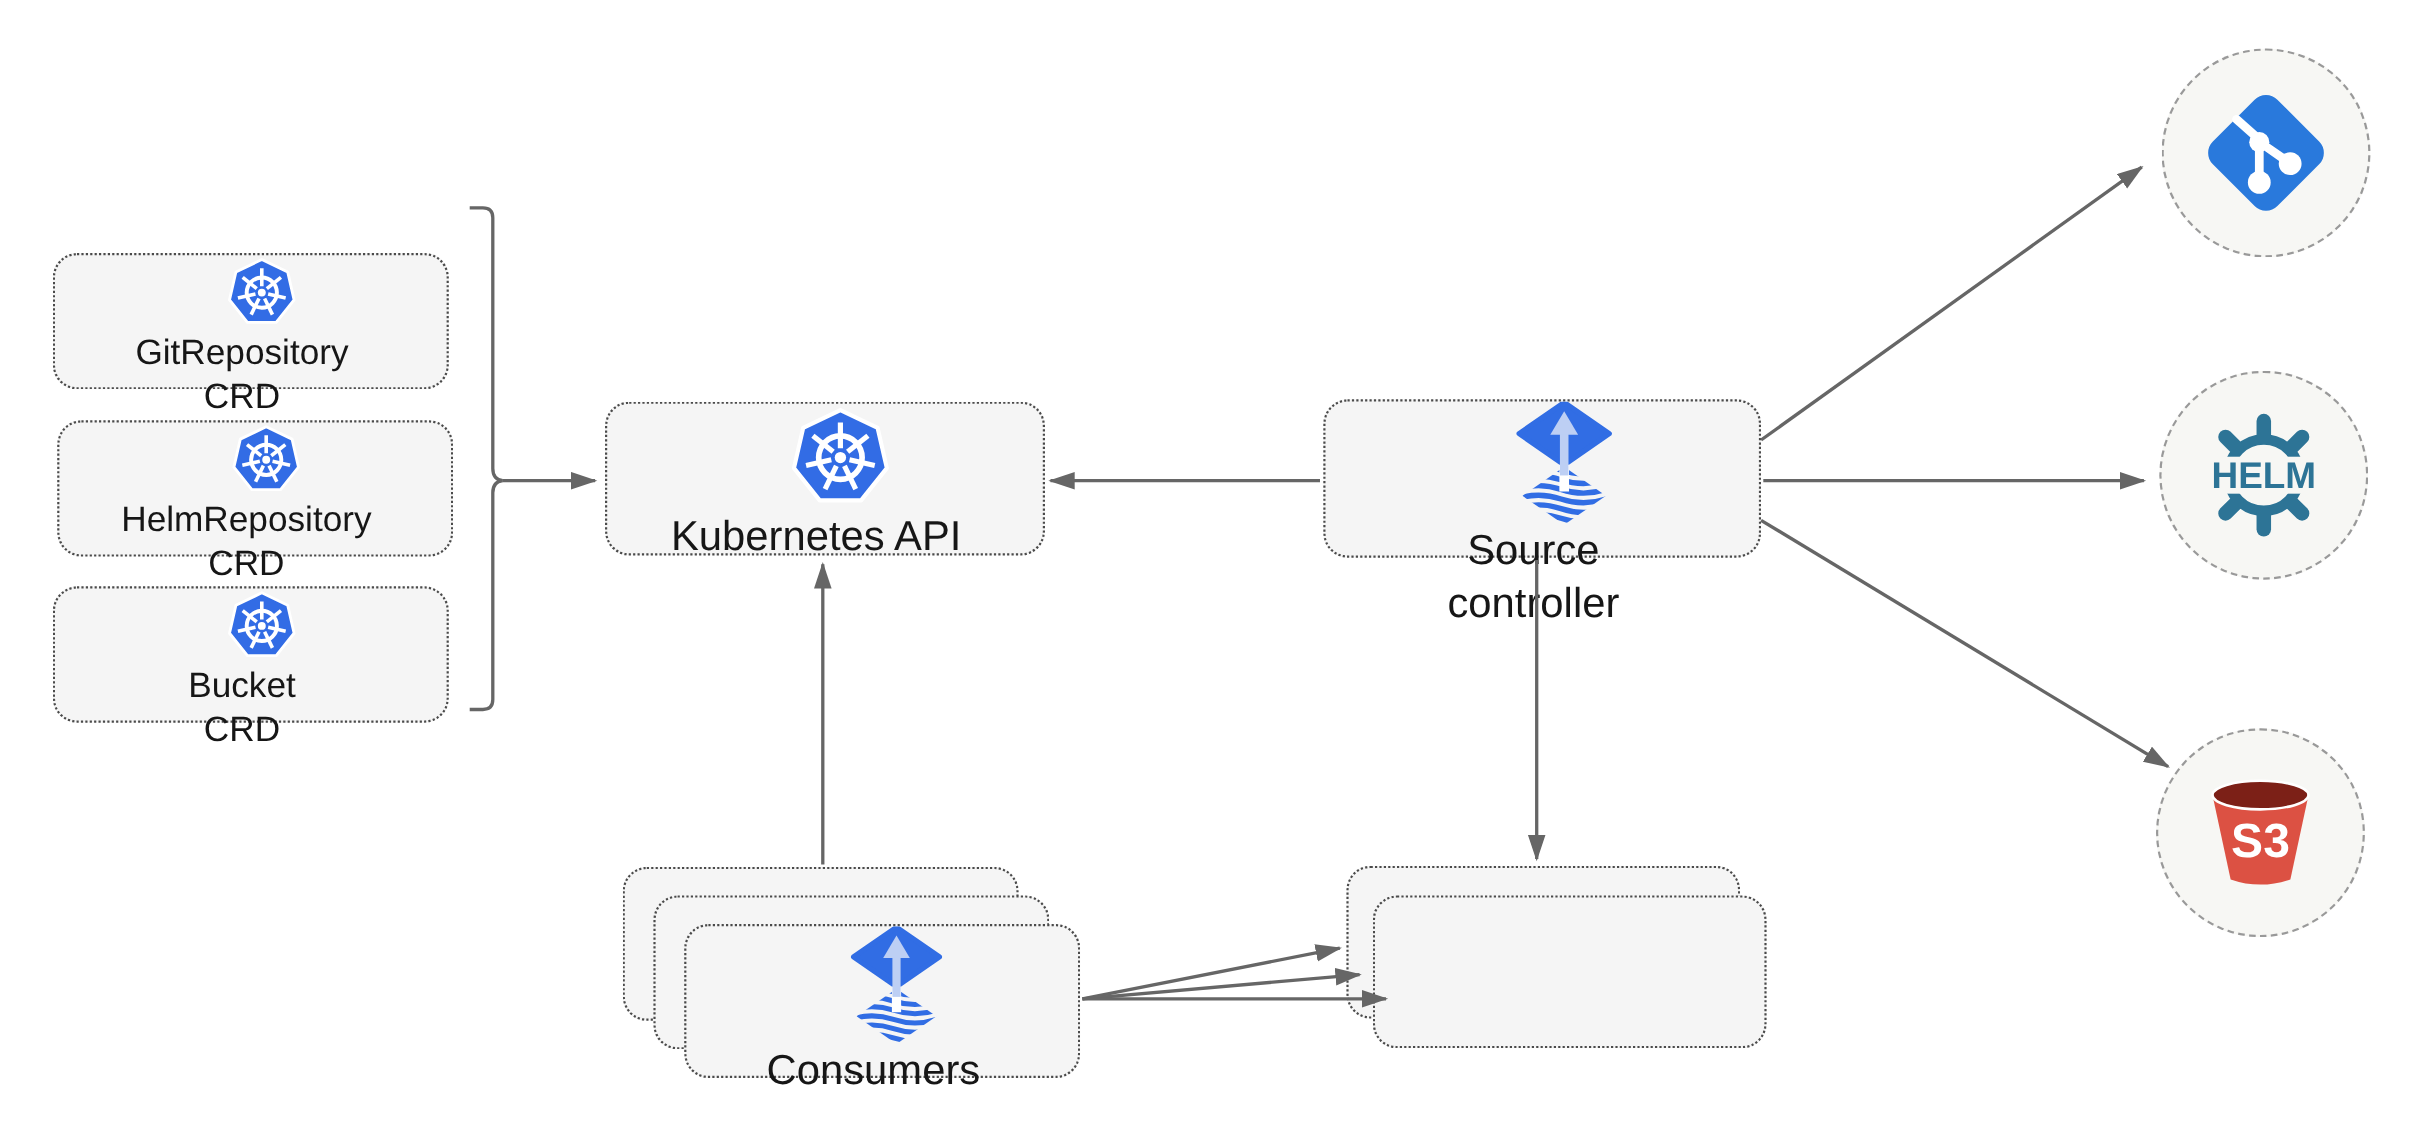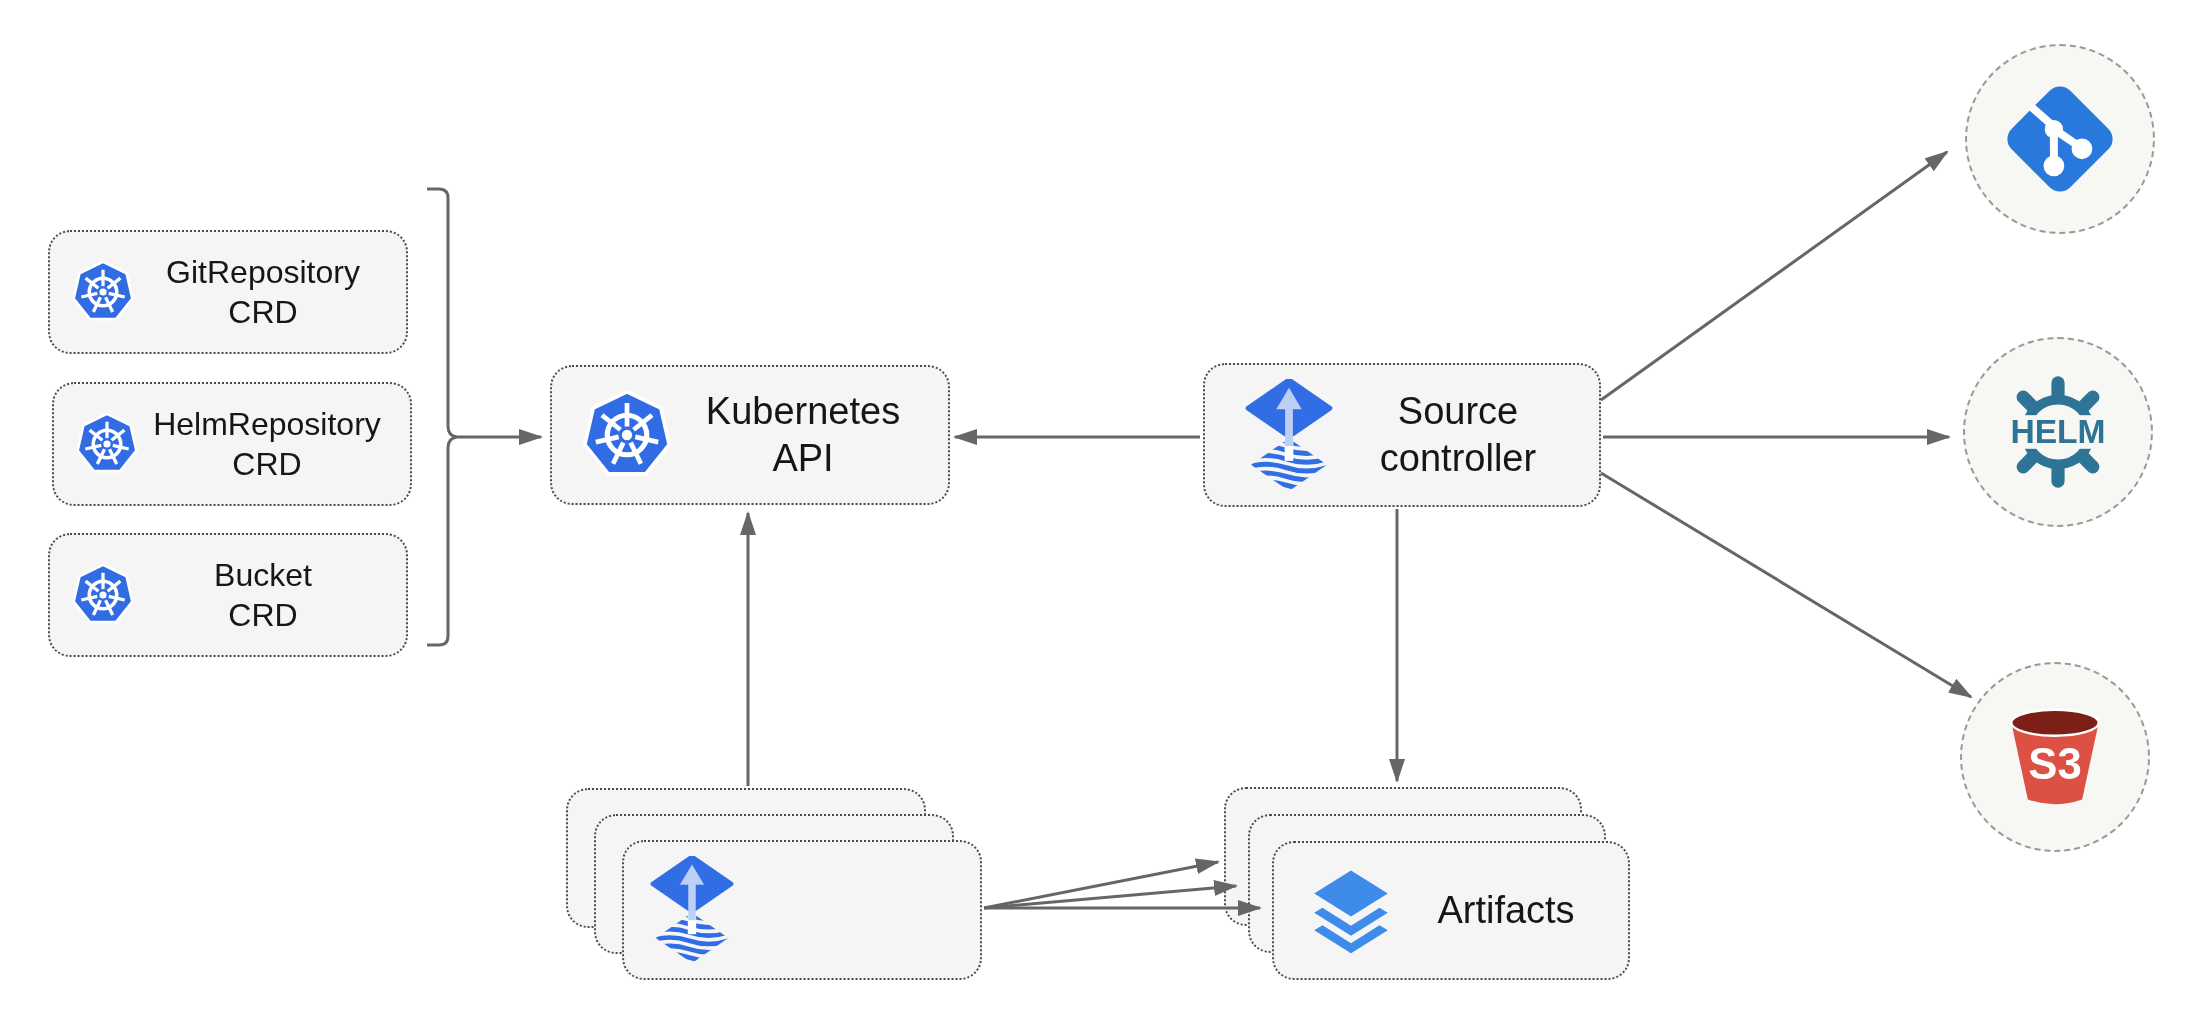--- a/index.html
+++ b/index.html
@@ -4,21 +4,21 @@
 <style>
   html,body{margin:0;padding:0;background:#ffffff;}
   #canvas{
     position:relative;width:2196px;height:1030px;background:#ffffff;overflow:hidden;
     font-family:"Liberation Sans","DejaVu Sans",sans-serif;color:#161616;
   }
   
   .node{
     position:absolute;box-sizing:border-box;background:#f5f5f5;
     border:2.5px dotted #4a4a4a;border-radius:22px;
-    display:flex;align-items:center;z-index:2;
+    display:flex;align-items:center;z-index:2;flex-direction:column;
   }
   .node .iconwrap{flex:0 0 auto;display:flex;align-items:center;justify-content:center;}
   .node .label{flex:1 1 auto;text-align:center;font-size:38px;line-height:1.25;padding-right:16px;}
   .node.crd .label{font-size:32px;}
   .stack-layer{
     position:absolute;box-sizing:border-box;background:#f5f5f5;
     border:2.5px dotted #4a4a4a;border-radius:22px;z-index:2;
   }
   .endpoint{
     position:absolute;box-sizing:border-box;width:190px;height:190px;border-radius:50%;
@@ -177,32 +177,25 @@
   </div>
 
   <div class="stack-layer" style="left:566px;top:788px;width:360px;height:140px;"></div>
   <div class="stack-layer" style="left:594px;top:814px;width:360px;height:140px;"></div>
   <div class="node" style="left:622px;top:840px;width:360px;height:140px;">
     <span class="iconwrap" style="margin-left:26px;">
       <svg width="84" height="108">
           <use href="#sym-flux"></use>
         </svg>
     </span>
+    <span class="label">Consumers</span>
   </div>
 
   <div class="stack-layer" style="left:1224px;top:787px;width:358px;height:139px;"></div>
   <div class="stack-layer" style="left:1248px;top:814px;width:358px;height:139px;"></div>
-  <div class="node" style="left:1272px;top:841px;width:358px;height:139px;">
-    <span class="iconwrap" style="margin-left:28px;">
-      <svg width="98" height="92">
-          <use href="#sym-layers"></use>
-        </svg>
-    </span>
-    <span class="label">Artifacts</span>
-  </div>
 
   <div class="endpoint" style="left:1965px;top:44px;">
     <span style="display:flex;">
       <svg width="122" height="122">
           <use href="#sym-git"></use>
         </svg>
     </span>
   </div>
 
   <div class="endpoint" style="left:1963px;top:337px;">

